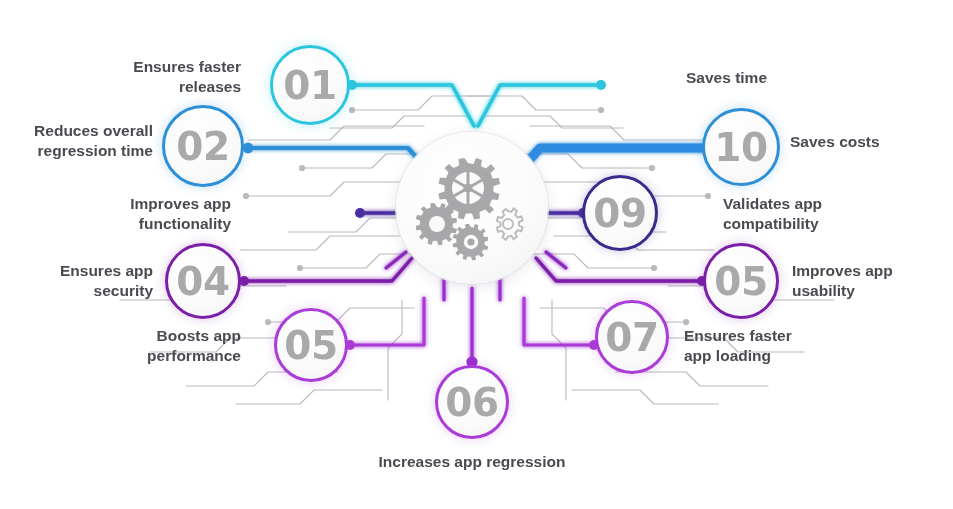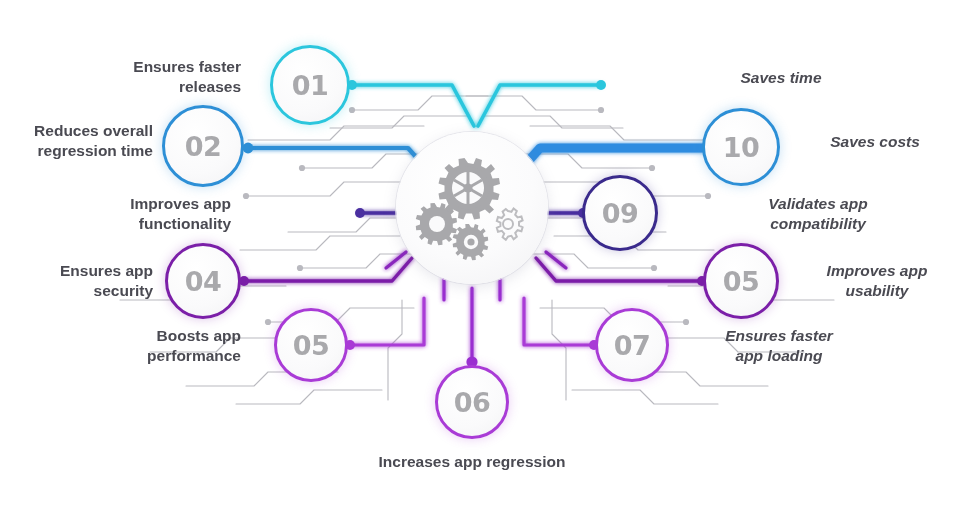--- a/index.html
+++ b/index.html
@@ -36,38 +36,38 @@
   .node {
     position: absolute;
     border-radius: 50%;
     background: radial-gradient(circle at 40% 32%, #ffffff 0%, #fafafb 60%, #f2f2f4 100%);
     display: flex; align-items: center; justify-content: center;
     z-index: 7;
   }
   .node-num {
     font-family: "DejaVu Sans", sans-serif;
     font-weight: bold;
-    font-size: 27px;
+    font-size: 39px;
     color: #a9a9ac;
     letter-spacing: -0.5px;
     line-height: 1;
     user-select: none;
   }
   
   .label {
     position: absolute;
     font-family: "Liberation Sans", sans-serif;
     font-size: 15.5px;
     font-weight: bold;
     color: #4a4a52;
     line-height: 1.28;
     white-space: pre-line;
     z-index: 8;
   }
-  .label.right { text-align: center; font-style: italic; }
+  .label.right { text-align: left; }
   .label.left  { text-align: right; }
   .label.center { text-align: center; }
 </style>
 </head>
 <body>
 
 <div id="infographic">
 
   <svg id="circuit-layer" viewBox="0 0 953 509" width="953" height="509">
     <defs>
@@ -235,21 +235,21 @@
     <span class="node-num">05</span>
   </div>
   <div class="label left" style="right:712px; top:326px; width:180px;">Boosts app
 performance</div>
 
   <div class="node" style="left:435px; top:365px; width:74px; height:74px; border:3px solid #a93bd6; box-shadow:0 0 11px rgba(169,59,214,0.26);">
     <span class="node-num">06</span>
   </div>
   <div class="label center" style="left:322px; top:452px; width:300px;">Increases app regression</div>
 
-  <div class="node" style="left:595px; top:308px; width:74px; height:74px; border:3px solid #a93bd6; box-shadow:0 0 11px rgba(169,59,214,0.26);">
+  <div class="node" style="left:595px; top:300px; width:74px; height:74px; border:3px solid #a93bd6; box-shadow:0 0 11px rgba(169,59,214,0.26);">
     <span class="node-num">07</span>
   </div>
   <div class="label right" style="left:684px; top:326px; width:190px;">Ensures faster
 app loading</div>
 
   <div class="node" style="left:703px; top:243px; width:76px; height:76px; border:3px solid #7b1fa8; box-shadow:0 0 11px rgba(123,31,168,0.26);">
     <span class="node-num">05</span>
   </div>
   <div class="label right" style="left:792px; top:261px; width:170px;">Improves app
 usability</div>

